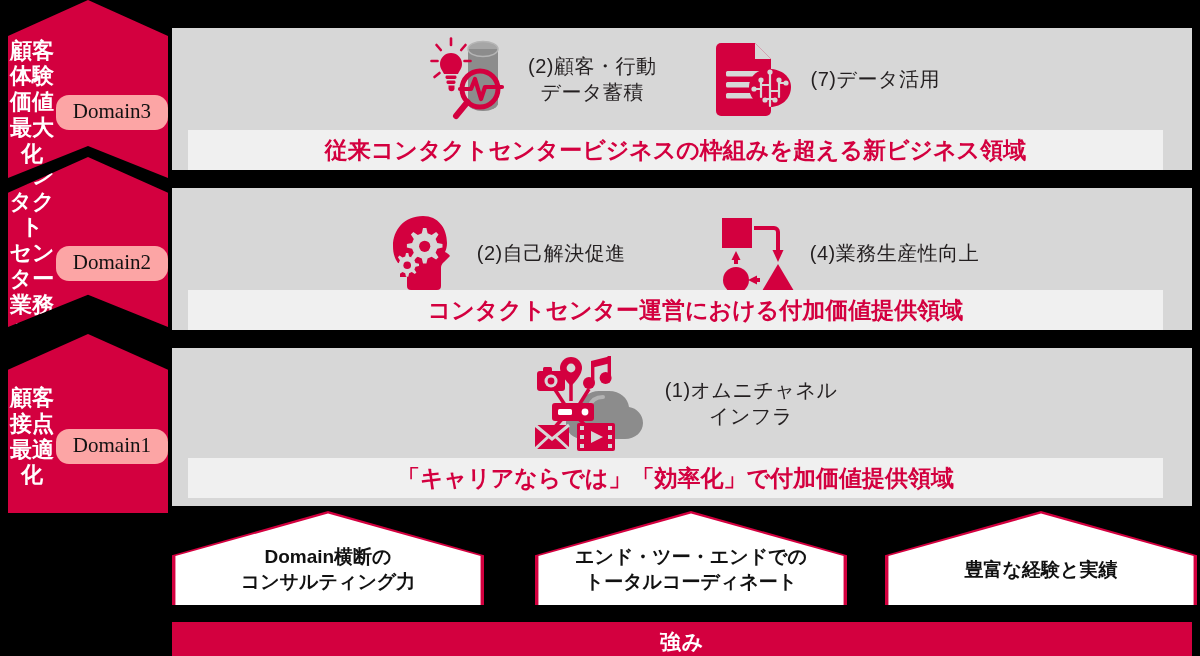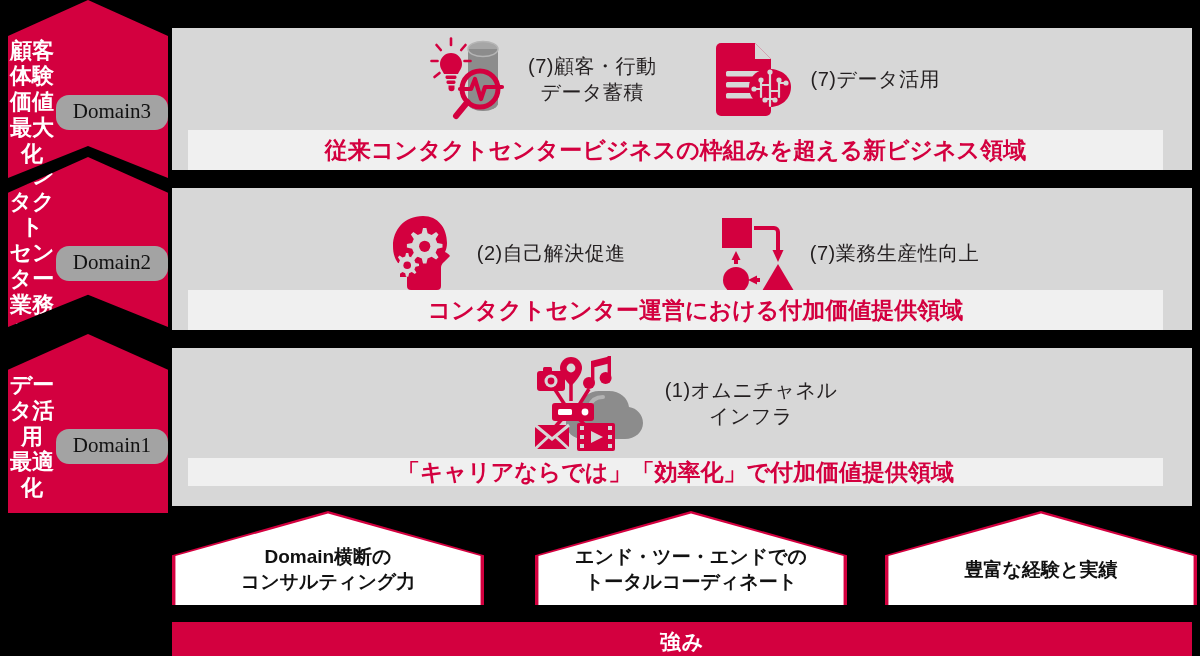--- a/index.html
+++ b/index.html
@@ -65,21 +65,21 @@
     font-weight: bold;
     font-size: 22px;
     line-height: 1.17;
     text-align: center;
     letter-spacing: 0px;
     white-space: pre-line;
   }
 
   .domain-badge {
     margin-top: 20px;
-    background: #a3a3a3;
+    background: #fca5a5;
     color: #111111;
     font-size: 21px;
     line-height: 1;
     padding: 6px 17px 8px 17px;
     border-radius: 13px;
     font-weight: normal;
   }
 
   
   .row-panel {
@@ -127,21 +127,21 @@
     left: 16px;
     right: 29px;
     background: #f0f0f0;
     display: flex;
     align-items: center;
     justify-content: center;
     text-align: right;
   }
   #row-3 .row-banner { top: 102px; height: 40px; }
   #row-2 .row-banner { top: 102px; height: 40px; padding-left: 40px; }
-  #row-1 .row-banner { top: 110px; height: 28px; }
+  #row-1 .row-banner { top: 110px; height: 40px; }
 
   .banner-text {
     color: #d3003f;
     font-weight: bold;
     font-size: 23px;
     letter-spacing: 0px;
     white-space: nowrap;
   }
 
   
@@ -213,21 +213,21 @@
     </div>
 
     <div class="domain-seg seg2">
       <div class="domain-title">コンタクト
 センター
 業務DX</div>
       <div class="domain-badge">Domain2</div>
     </div>
 
     <div class="domain-seg seg1">
-      <div class="domain-title">データ活用
+      <div class="domain-title">顧客接点
 最適化</div>
       <div class="domain-badge">Domain1</div>
     </div>
   </div>
 
   <div class="row-panel" id="row-3">
     <div class="row-icons">
 
       <div class="icon-group" style="margin-right:56px;">
         <svg class="icon-art" width="92" height="84" viewBox="0 0 92 84">
@@ -249,21 +249,21 @@
             <line x1="41.5" y1="8" x2="37.2" y2="13"></line>
             <line x1="7.5" y1="24" x2="13.5" y2="24"></line>
             <line x1="46.5" y1="24" x2="40.5" y2="24"></line>
             <line x1="10.5" y1="40" x2="15.5" y2="36"></line>
           </g>
 
           <circle cx="56" cy="52" r="18" fill="none" stroke="#d3003f" stroke-width="5"></circle>
           <line x1="43.5" y1="65" x2="32" y2="79" stroke="#d3003f" stroke-width="6" stroke-linecap="round"></line>
           <polyline points="36,52 47,52 51,42 57,62 61,50 66,50 78,50" fill="none" stroke="#d3003f" stroke-width="4.2" stroke-linejoin="round" stroke-linecap="round"></polyline>
         </svg>
-        <div class="icon-label">(7)顧客・行動
+        <div class="icon-label">(2)顧客・行動
 データ蓄積</div>
       </div>
 
       <div class="icon-group">
         <svg class="icon-art" width="86" height="84" viewBox="0 0 86 84">
 
           <path d="M8 6 h34 l16 16 v52 a5 5 0 0 1 -5 5 h-45 a5 5 0 0 1 -5 -5 v-63 a5 5 0 0 1 5 -5 z" fill="#d3003f"></path>
           <path d="M42 6 l16 16 h-16 z" fill="#d7d7d7"></path>
           <g fill="#d7d7d7">
             <rect x="13" y="34" width="34" height="5.5" rx="1.5"></rect>
@@ -339,21 +339,21 @@
           <polygon points="64,52 80,79 48,79" fill="#d3003f"></polygon>
 
           <circle cx="22" cy="68" r="13" fill="#d3003f"></circle>
 
           <line x1="46" y1="68" x2="40" y2="68" stroke="#d3003f" stroke-width="4"></line>
           <polygon points="34,68 43,63.5 43,72.5" fill="#d3003f"></polygon>
 
           <line x1="22" y1="52" x2="22" y2="46" stroke="#d3003f" stroke-width="4"></line>
           <polygon points="22,39 17.5,48 26.5,48" fill="#d3003f"></polygon>
         </svg>
-        <div class="icon-label">(7)業務生産性向上</div>
+        <div class="icon-label">(4)業務生産性向上</div>
       </div>
 
     </div>
     <div class="row-banner">
       <span class="banner-text">コンタクトセンター運営における付加価値提供領域</span>
     </div>
   </div>
 
   <div class="row-panel" id="row-1">
     <div class="row-icons">

